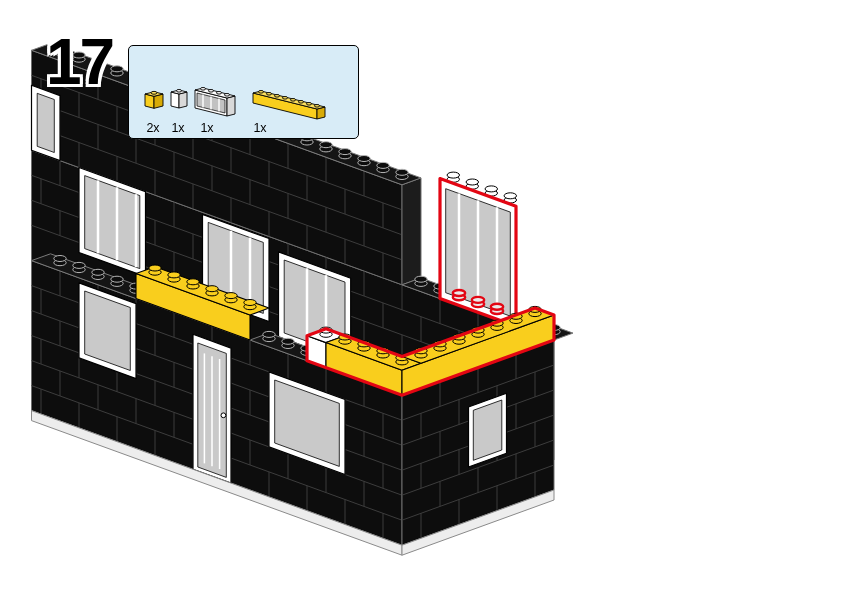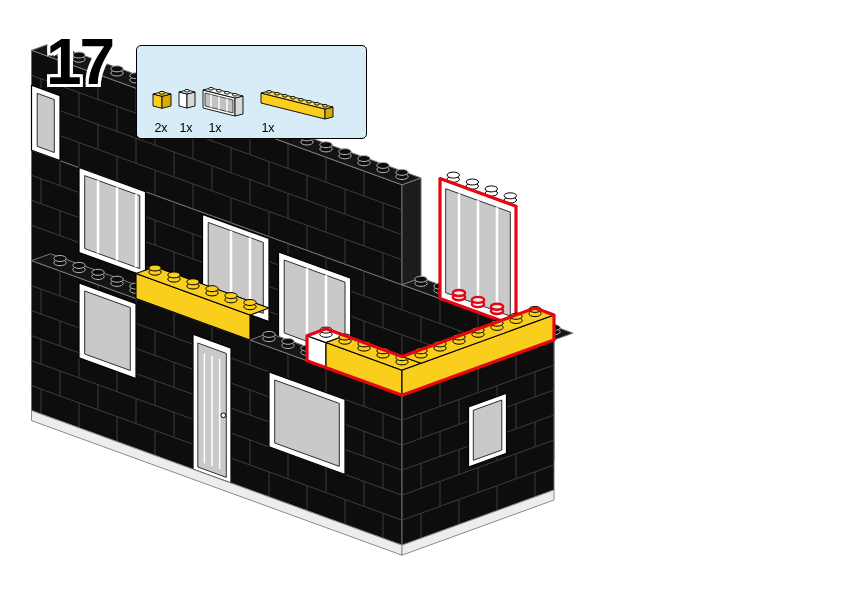--- a/index.html
+++ b/index.html
@@ -1,19 +1,19 @@
 <!DOCTYPE html>
 <html style="--c-page_bg: #ffffff; --c-yellow: #f9ce1d; --c-highlight: #e30613; --c-brick: #0d0d0d; --c-callout_bg: #d8ecf7; --c-glass: #c9c9c9; --c-base: #ededed;"><head>
 <meta charset="utf-8">
 <style>
   html,body{margin:0;padding:0;background:#fff;}
   .page{position:relative;width:842px;height:596px;background:var(--c-page_bg,#ffffff);overflow:hidden;
         font-family:"Liberation Sans",sans-serif;}
   #scene{position:absolute;left:0;top:0;z-index:1;}
-  .callout{position:absolute;left:136px;top:45px;width:229px;height:92px;z-index:2;
+  .callout{position:absolute;left:128px;top:45px;width:229px;height:92px;z-index:2;
            background:var(--c-callout_bg,#d8ecf7);border:1.5px solid #000;border-radius:5px;}
   .callout svg{display:block;}
   .step-num{position:absolute;left:46px;top:30px;z-index:3;font-size:64px;font-weight:bold;
             letter-spacing:-2px;color:#000;line-height:1;
             text-shadow:-3px -3px 0 #fff,3px -3px 0 #fff,-3px 3px 0 #fff,3px 3px 0 #fff,
                         0 -3px 0 #fff,0 3px 0 #fff,-3px 0 0 #fff,3px 0 0 #fff;}
   
   .blk{fill:var(--c-brick,#0d0d0d);stroke:#6e6e6e;stroke-width:1;stroke-linejoin:round;}
   .blkside{fill:#1c1c1c;stroke:#6e6e6e;stroke-width:1;}
   .btop{fill:#151515;stroke:#7a7a7a;stroke-width:1;}

